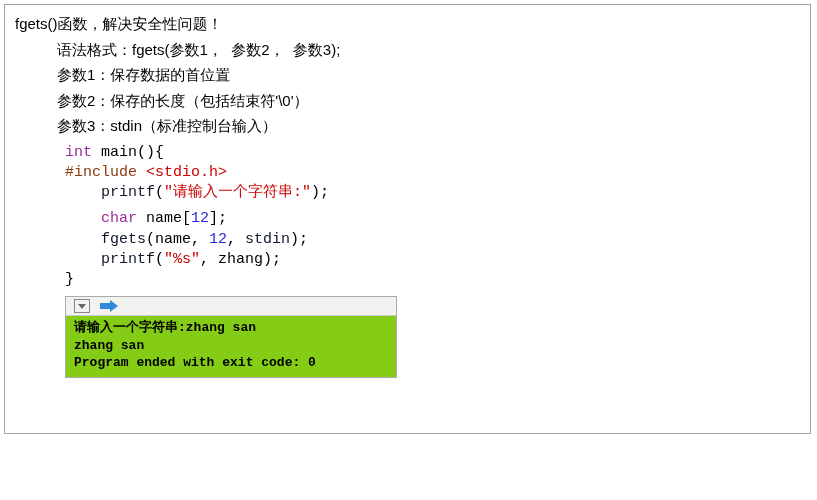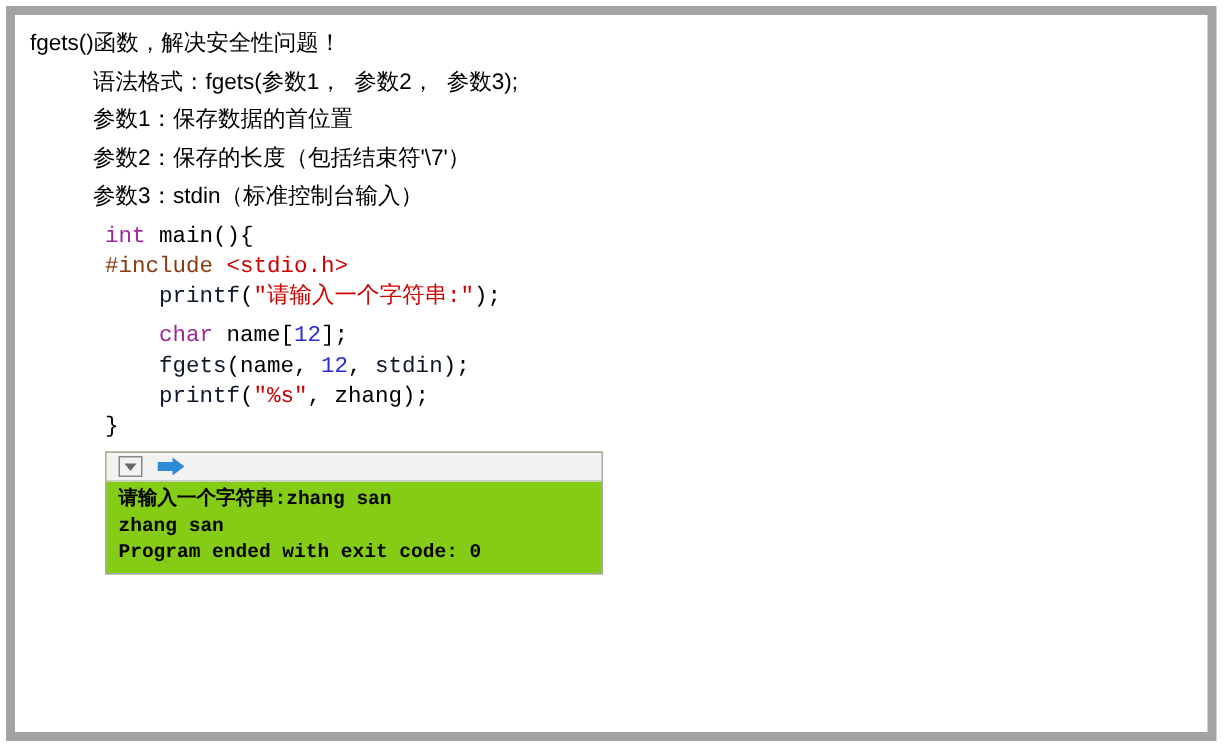--- a/index.html
+++ b/index.html
@@ -1,23 +1,23 @@
 <!DOCTYPE html>
 <html><head>
 <meta charset="utf-8">
 <style>
   body {
     margin: 0;
     padding: 4px;
     background: #fff;
   }
   .container {
-    border: 6px solid #a3a3a3;
+    border: 1px solid #a3a3a3;
     width: 807px;
-    height: 490px;
+    height: 430px;
     box-sizing: border-box;
     padding: 6px 10px 0 10px;
     font-family: "Helvetica Neue", Arial, "PingFang SC", "Microsoft YaHei", sans-serif;
     font-size: 15px;
     line-height: 1.7;
     position: relative;
     overflow: hidden;
   }
   .line { white-space: pre; }
   .indent1 { padding-left: 42px; }
@@ -79,21 +79,21 @@
 </head>
 <body>
 
 <div class="container">
 
   <div class="line black">fgets()函数，解决安全性问题！</div>
 
   <div class="line indent1 black">语法格式：fgets(参数1，  参数2，  参数3);</div>
 
   <div class="line indent1 green">参数1：保存数据的首位置</div>
-  <div class="line indent1 green">参数2：保存的长度（包括结束符'\7'）</div>
+  <div class="line indent1 green">参数2：保存的长度（包括结束符'\0'）</div>
   <div class="line indent1 green">参数3：stdin（标准控制台输入）</div>
 
 
   <div class="code">
     <div class="l"><span class="kw-type">int</span><span class="id"> main(){</span></div>
     <div class="l"><span class="kw-pp">#include </span><span class="hdr">&lt;stdio.h&gt;</span></div>
     <div class="l">    <span class="fn">printf</span><span class="id">(</span><span class="str">"请输入一个字符串:"</span><span class="id">);</span></div>
     <div class="l" style="height:6px"></div>
     <div class="l">    <span class="kw-type">char</span><span class="id"> name[</span><span class="num">12</span><span class="id">];</span></div>
     <div class="l">    <span class="fn">fgets</span><span class="id">(name, </span><span class="num">12</span><span class="id">, </span><span class="fn">stdin</span><span class="id">);</span></div>

